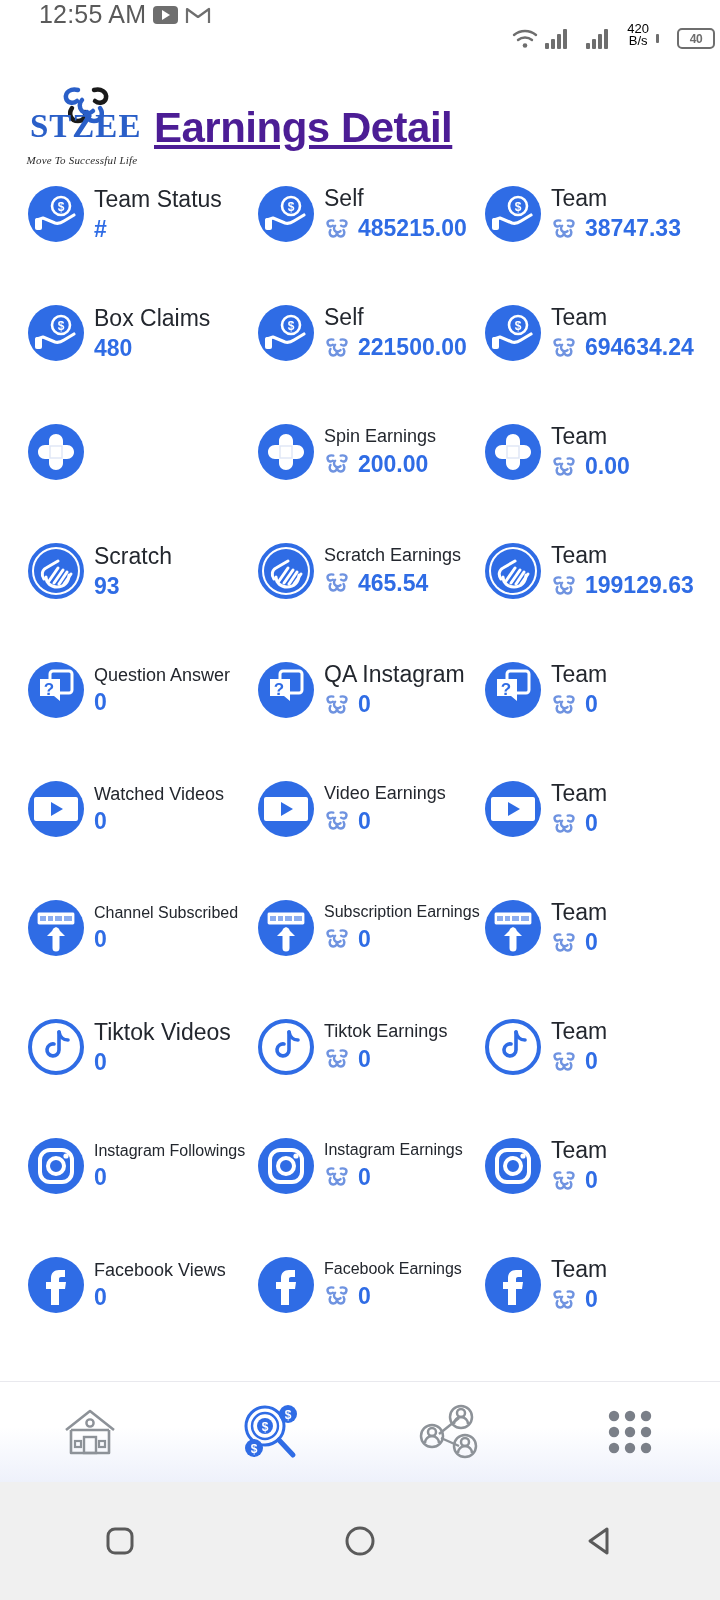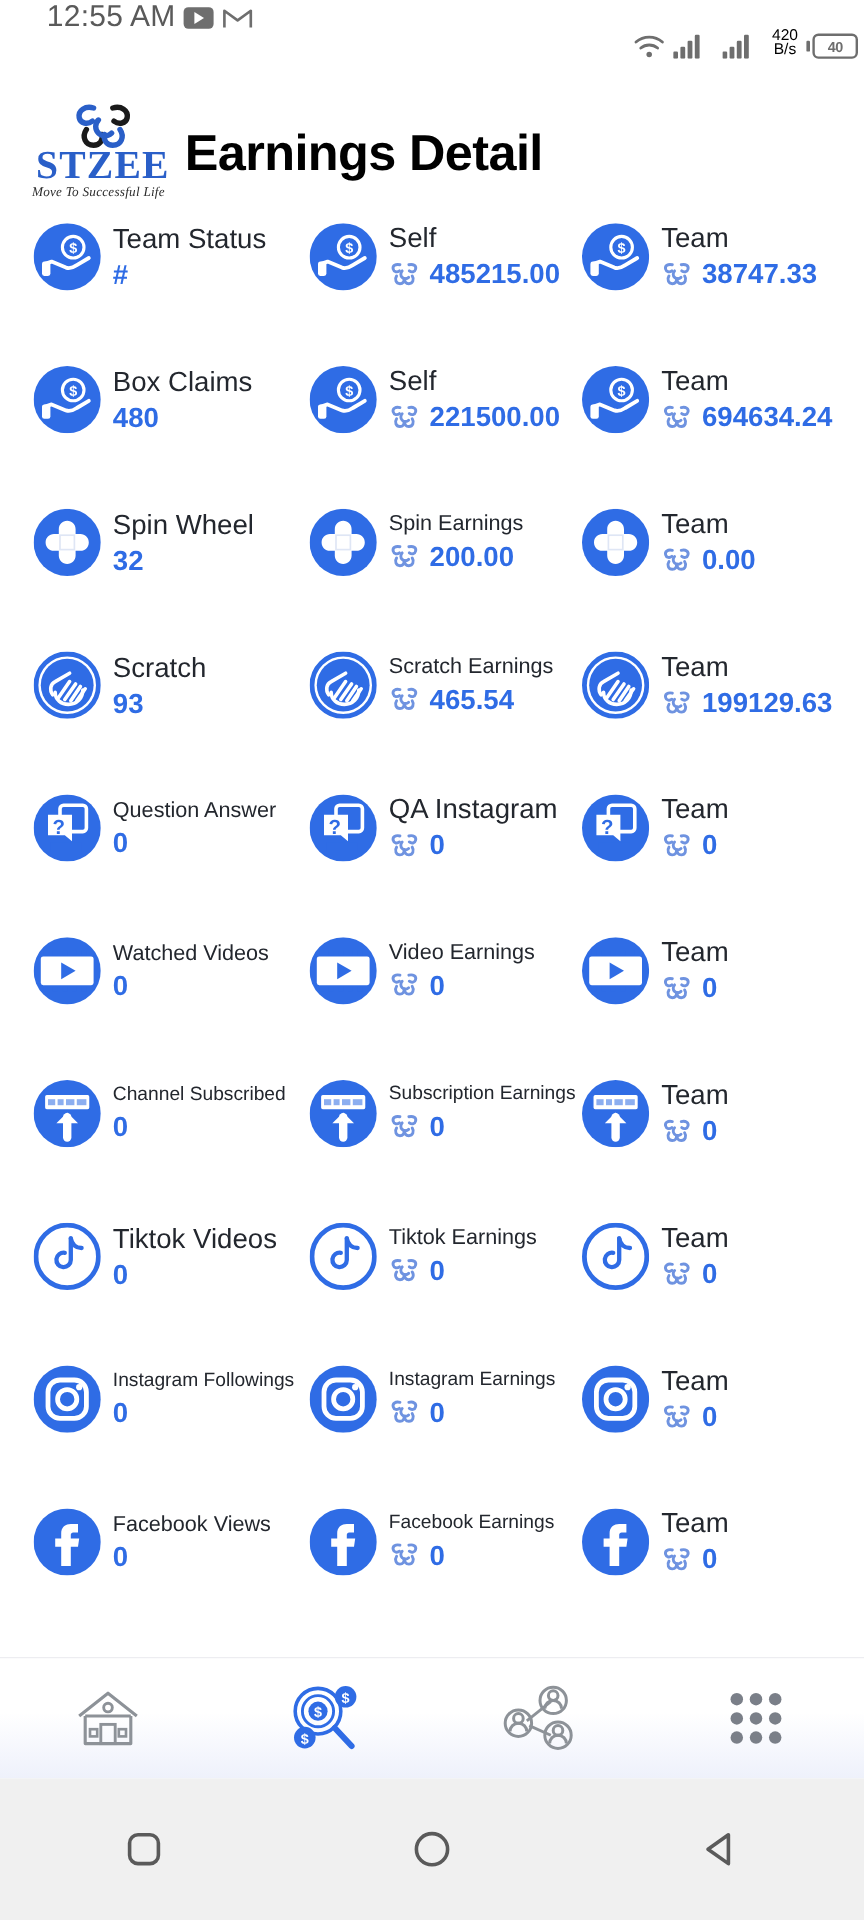--- a/index.html
+++ b/index.html
@@ -16,37 +16,37 @@
     position:absolute; top:0; left:17px; width:720px; height:66px;
     display:flex; align-items:flex-start; justify-content:space-between;
     padding:0 22px;
   }
   .sb-left{ display:flex; align-items:center; gap:7px; }
   .sb-time{ font-size:25px; color:#5a5a5a; letter-spacing:.2px; font-weight:400; }
   .sb-right{ display:flex; align-items:flex-end; gap:7px; }
   .yt{ width:25px;height:18px;background:#6e6e6e;border-radius:4px;display:flex;align-items:center;justify-content:center;}
   .yt i{ width:0;height:0;border-left:8px solid #fff;border-top:5px solid transparent;border-bottom:5px solid transparent;display:block;}
   .netspd{ font-size:13px;color:#000000;line-height:12px;text-align:center;padding-bottom:2px;}
-  .batt{ display:flex;align-items:center;gap:2px;margin-top:28px;}
+  .batt{ display:flex;align-items:center;gap:18px;margin-top:28px;}
   .batt-b{ width:38px;height:21px;border:2px solid #6e6e6e;border-radius:5px;display:flex;align-items:center;justify-content:center;}
   .batt-n{ font-size:12px;color:#6e6e6e;font-weight:700;letter-spacing:-.5px;}
   .batt-tip{width:3px;height:9px;background:#6e6e6e;border-radius:1px;}
 
   
   .header{ position:absolute; top:78px; left:0; width:720px; height:100px;
            display:flex; align-items:center; padding-left:26px; }
   .logo{ width:110px; height:88px; position:relative; flex:0 0 auto; }
   .logo-mark{ position:absolute; top:-2px; left:32px; }
-  .logo-word{ position:absolute; top:38px; left:4px; width:104px; 
+  .logo-word{ position:absolute; top:26px; left:4px; width:104px; 
               font-family:"Liberation Serif", serif; font-weight:700; font-size:33px;
               color:#2a5fc8; letter-spacing:1px; line-height:1; }
   .logo-tag{ position:absolute; top:70px; left:0px; width:112px; text-align:center;
              font-family:"Liberation Serif", serif; font-style:italic; font-size:11px;
              color:#2b2b2b; letter-spacing:.2px; }
-  .page-title{ font-size:42px; font-weight:700; color:#000000; margin-left:18px; letter-spacing:-.5px;}
+  .page-title{ font-size:42px; font-weight:700; color:#4c1d95; margin-left:18px; letter-spacing:-.5px;text-decoration:underline;}
 
   
   .grid{ position:absolute; top:186px; left:0; width:720px; }
   .row{ position:relative; height:119px; }
   .cell{ position:absolute; top:0; display:flex; align-items:center; gap:10px; }
   .c1{ left:28px; width:230px; }
   .c2{ left:258px; width:232px; }
   .c3{ left:485px; width:235px; }
   .ic{ width:56px;height:56px;flex:0 0 auto;border-radius:50%;
        display:flex;align-items:center;justify-content:center; }
@@ -272,24 +272,20 @@
       </div>
       <div class="row">
         <div class="cell c1">
           <span class="ic">
             <svg width="56" height="56" viewBox="0 0 56 56">
               <circle cx="28" cy="28" r="28" fill="#2f6ce5"></circle>
               <path d="M28 10c-4 0-7 3-7 7v4h-4c-4 0-7 3-7 7s3 7 7 7h4v4c0 4 3 7 7 7s7-3 7-7v-4h4c4 0 7-3 7-7s-3-7-7-7h-4v-4c0-4-3-7-7-7z" fill="#fff"></path>
               <rect x="22" y="22" width="12" height="12" fill="none" stroke="#dfe6f5" stroke-width="1.4"></rect>
             </svg>
           </span>
-          <div class="txt">
-            <div class="lbl">Spin Wheel</div>
-            <div class="val">32</div>
-          </div>
         </div>
         <div class="cell c2">
           <span class="ic">
             <svg width="56" height="56" viewBox="0 0 56 56">
               <circle cx="28" cy="28" r="28" fill="#2f6ce5"></circle>
               <path d="M28 10c-4 0-7 3-7 7v4h-4c-4 0-7 3-7 7s3 7 7 7h4v4c0 4 3 7 7 7s7-3 7-7v-4h4c4 0 7-3 7-7s-3-7-7-7h-4v-4c0-4-3-7-7-7z" fill="#fff"></path>
               <rect x="22" y="22" width="12" height="12" fill="none" stroke="#dfe6f5" stroke-width="1.4"></rect>
             </svg>
           </span>
           <div class="txt">

